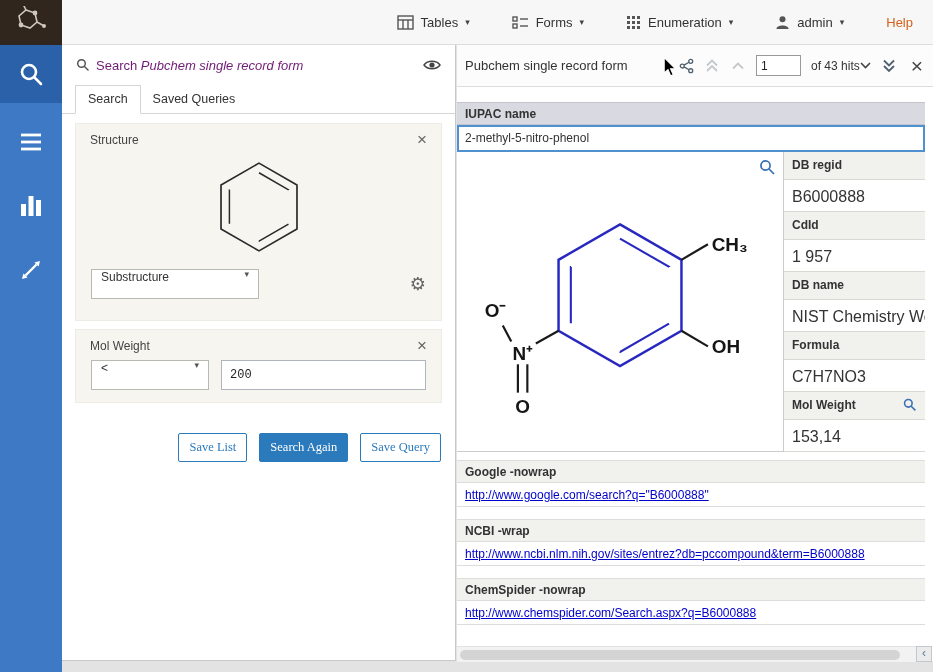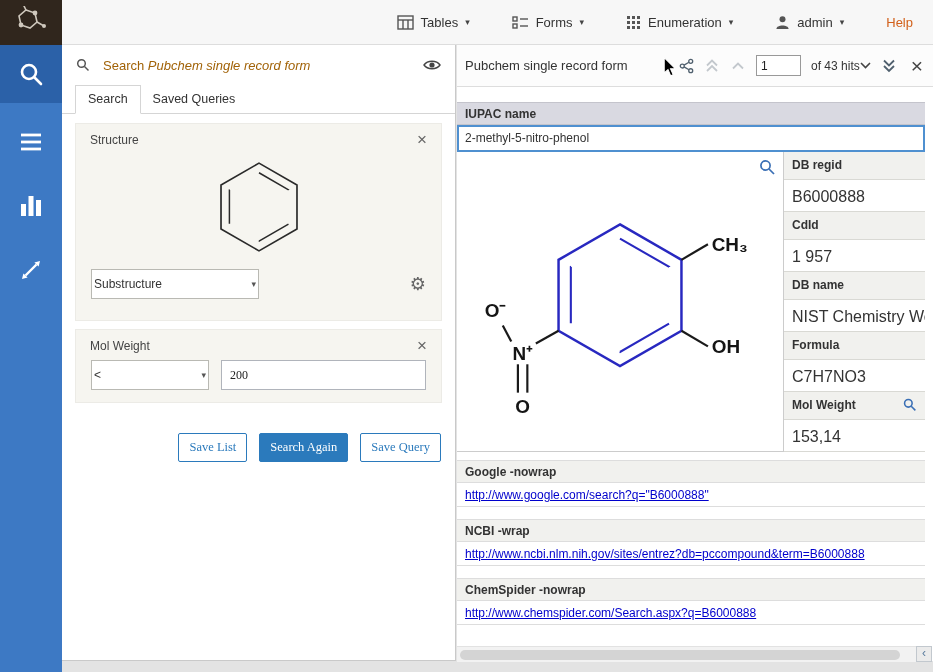--- a/index.html
+++ b/index.html
@@ -19,41 +19,41 @@
   
   .sidebar { position:absolute; top:45px; left:0; width:62px; height:627px; background:var(--sidebar,#3d79c4); }
   .side-item { width:62px; height:58px; display:flex; align-items:center; justify-content:center; cursor:pointer; }
   .side-item.active { background:var(--sidebar_active,#2b61a8); }
   .side-item.sp1 { margin-top:10px; } .side-item.sp { margin-top:6px; }
 
   
   .left-panel { position:absolute; top:45px; left:62px; width:394px; height:616px; background:#fff;
                 border-right:1px solid #c9c9c9; border-bottom:1px solid #c9c9c9; }
   .lp-header { display:flex; align-items:center; height:40px; padding:0 14px; }
-  .lp-title { font-size:13px; color:#a16207; margin-left:13px; }
+  .lp-title { font-size:13px; color:#701a75; margin-left:6px; }
   .lp-title em { font-style:italic; }
   .lp-eye { margin-left:auto; cursor:pointer; display:flex; }
   .tabs { display:flex; align-items:flex-end; border-bottom:1px solid #d5d5d5; padding:0 13px; height:29px; }
   .tab { padding:6px 12px 7px; font-size:12.5px; color:#333; cursor:pointer; }
   .tab.active { border:1px solid #d5d5d5; border-bottom:1px solid #fff; margin-bottom:-1px; background:#fff; }
 
   .card { margin:9px 13px 0; background:var(--card_bg,#f6f5f0); border:1px solid #ecebe6; }
   .card-head { display:flex; align-items:flex-end; padding:9px 14px 0; }
   .card-title { font-size:12px; color:#444; }
   .card-close { margin-left:auto; font-size:17px; color:#666; line-height:14px; cursor:pointer; }
   .benzene-wrap { display:flex; justify-content:center; padding:4px 0 6px; }
   .card-controls { display:flex; align-items:center; padding:0 15px 14px; }
-  .select { background:#fff; border:1px solid #b9b9b3; height:30px; display:flex; align-items:center;
-            justify-content:space-between; padding:0 2px; font-size:12px; color:#333; cursor:pointer; }
+  .select { background:#fff; border:1px solid #b9b9b3; height:30px; display:flex; 
+            justify-content:space-between; padding:0 9px; font-size:12px; color:#333; cursor:pointer; }
   .select .caret { color:#555; }
   .sel-structure { width:168px; }
   .sel-op { width:118px; }
   .gear { margin-left:auto; font-size:18px; color:#666; cursor:pointer; line-height:1; }
   .mw-input { flex:1; margin-left:12px; height:30px; border:1px solid #b0b4bb; background:#fff;
-              font-size:12px; color:#222; padding:0 8px; font-family:Liberation Serif, serif; }
+              font-size:12px; color:#222; padding:0 8px; font-family:Liberation Mono, monospace; }
   .btn-row { display:flex; justify-content:flex-end; gap:12px; margin:30px 14px 0; }
   .btn { height:29px; padding:0 10px; font-size:12.5px; border:1px solid var(--accent,#2b7abc);
          background:#fff; color:var(--accent,#2b7abc); border-radius:2px; cursor:pointer;
          font-family:Liberation Serif, serif; }
   .btn.primary { background:var(--accent,#2b7abc); color:#fff; }
 
   
   .right-panel { position:absolute; top:45px; left:457px; width:476px; height:616px; background:#fff; }
   .rp-header { display:flex; align-items:center; height:42px; padding:0 6px 0 8px; background:#fcfcfc; border-bottom:1px solid #ddd; }
   .rp-title { font-size:13px; color:#333; }

